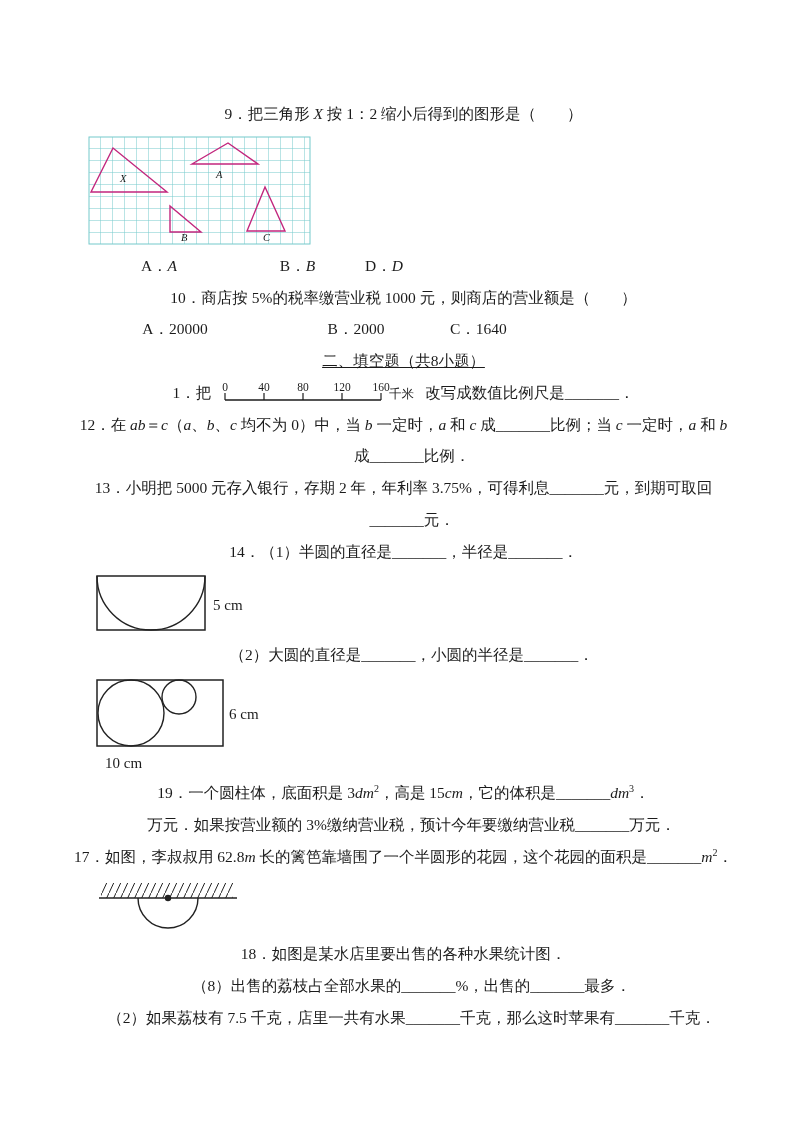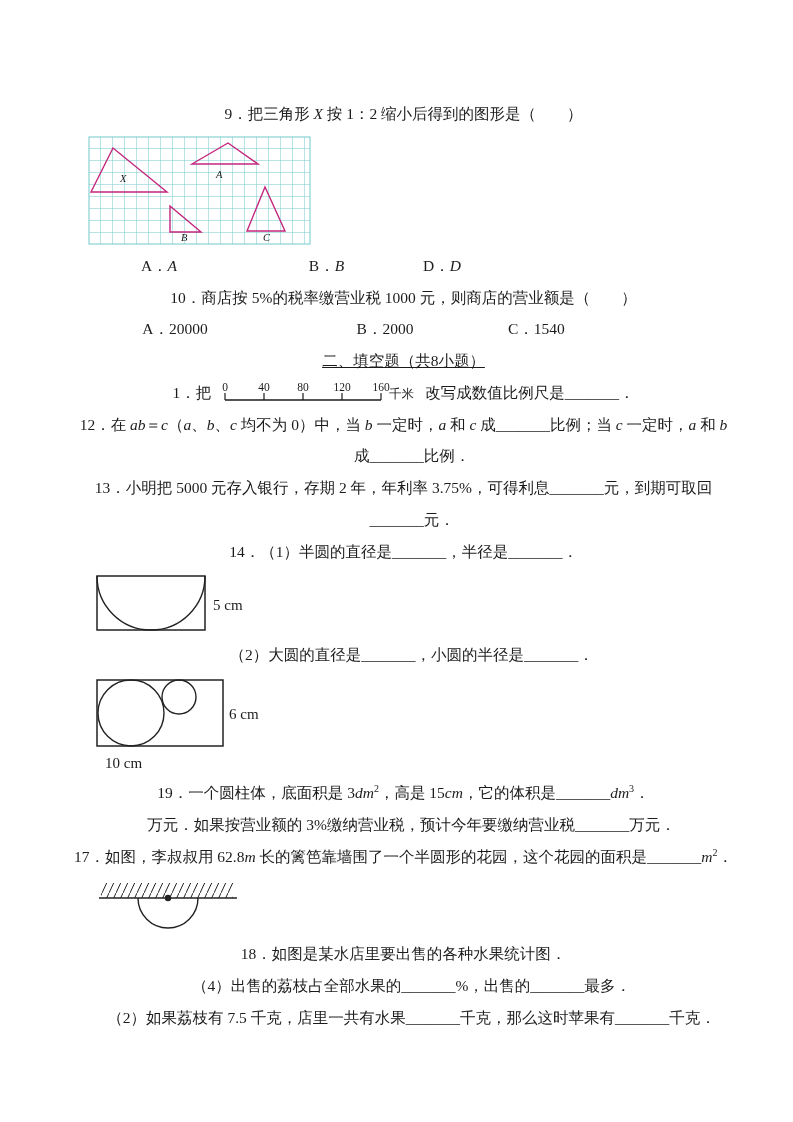--- a/index.html
+++ b/index.html
@@ -6,21 +6,21 @@
   html,body { background:#ffffff; }
   body {
     width:793px; height:1122px; overflow:hidden;
     font-family:"Liberation Serif","DejaVu Serif",serif;
     color:#1b1b1b; font-size:15.5px;
   }
   .page { width:793px; height:1122px; padding:98px 58px 0 72px;text-align:center; }
   .stem { line-height:2.05; padding-left:17px; text-indent:-17px; }
   .cont { line-height:2.05; padding-left:16px; }
   .sub  { line-height:2.05; padding-left:16px; }
-  .options { display:flex; padding-left:16px; line-height:2.05;gap:29px; }
+  .options { display:flex; padding-left:16px; line-height:2.05; }
   .w142{ width:142px; } .w135{ width:135px; } .w174{ width:174px; } .w188{ width:188px; }
   .it { font-style:italic; }
   sup { font-size:0.65em; line-height:0; }
   .fig { display:block; margin:6px 0 4px 16px; }
   .fig-inset { margin-left:23px; }
   svg text { font-family:"Liberation Serif","DejaVu Serif",serif; fill:#1b1b1b; }
   .glabel { font-size:10.5px; font-style:italic; }
   .rnum { font-size:11.5px; text-anchor:middle; }
   .runit { font-size:12.5px; }
   .flabel { font-size:15px; }
@@ -54,21 +54,21 @@
   <div class="options">
     <span class="w142"><span>A．</span><span class="it">A</span></span>
     <span class="w135"><span>B．</span><span class="it">B</span></span>
     <span><span>D．</span><span class="it">D</span></span>
   </div>
 
   <div class="stem"><span>10．商店按 5%的税率缴营业税 1000 元，则商店的营业额是（　　）</span></div>
   <div class="options">
     <span class="w174"><span>A．20000</span></span>
     <span class="w188"><span>B．2000</span></span>
-    <span><span>C．1540</span></span>
+    <span><span>C．1640</span></span>
   </div>
 
   <div class="sect"><span>二、填空题（共8小题）</span></div>
 
   <div class="stem">
     <span><span>1．把</span></span><svg class="ruler" width="206" height="24" viewBox="0 0 206 24">
       <line x1="10" y1="18" x2="166" y2="18" stroke="#1b1b1b" stroke-width="1.3"></line>
       <line x1="10" y1="11" x2="10" y2="18" stroke="#1b1b1b" stroke-width="1.2"></line>
       <line x1="49" y1="11" x2="49" y2="18" stroke="#1b1b1b" stroke-width="1.2"></line>
       <line x1="88" y1="11" x2="88" y2="18" stroke="#1b1b1b" stroke-width="1.2"></line>
@@ -113,16 +113,16 @@
         <line x1="0" y1="15" x2="7" y2="0" stroke="#222222" stroke-width="1"></line>
       </pattern>
     </defs>
     <rect x="6" y="5" width="132" height="15" fill="url(#hatchpat)"></rect>
     <line x1="4" y1="20" x2="142" y2="20" stroke="#222222" stroke-width="1.6"></line>
     <circle cx="73" cy="20" r="3.2" fill="#222222"></circle>
     <path d="M 43 20 A 30 30 0 0 0 103 20" fill="none" stroke="#222222" stroke-width="1.4"></path>
   </svg>
 
   <div class="stem"><span>18．如图是某水店里要出售的各种水果统计图．</span></div>
-  <div class="sub"><span>（4）出售的荔枝占全部水果的_______%，出售的_______最多．</span></div>
+  <div class="sub"><span>（8）出售的荔枝占全部水果的_______%，出售的_______最多．</span></div>
   <div class="sub"><span>（2）如果荔枝有 7.5 千克，店里一共有水果_______千克，那么这时苹果有_______千克．</span></div>
 
 </div>
 
 </body></html>

